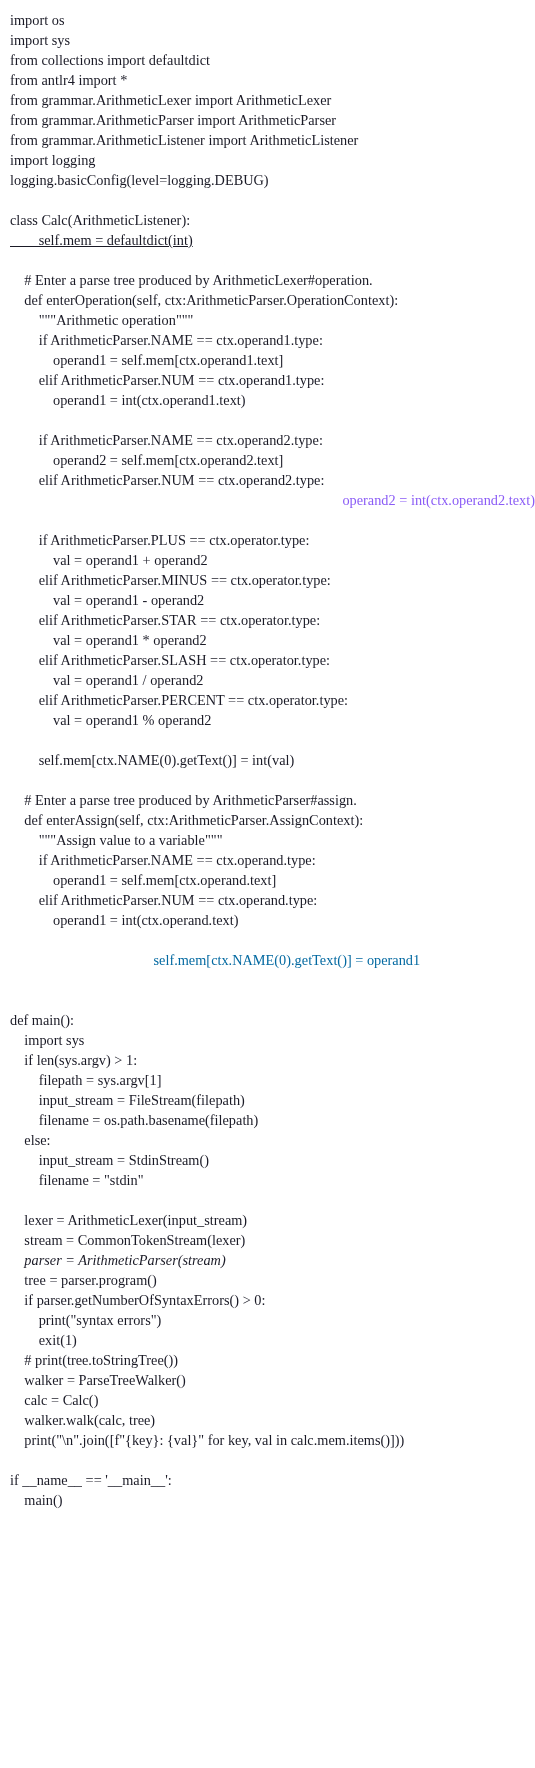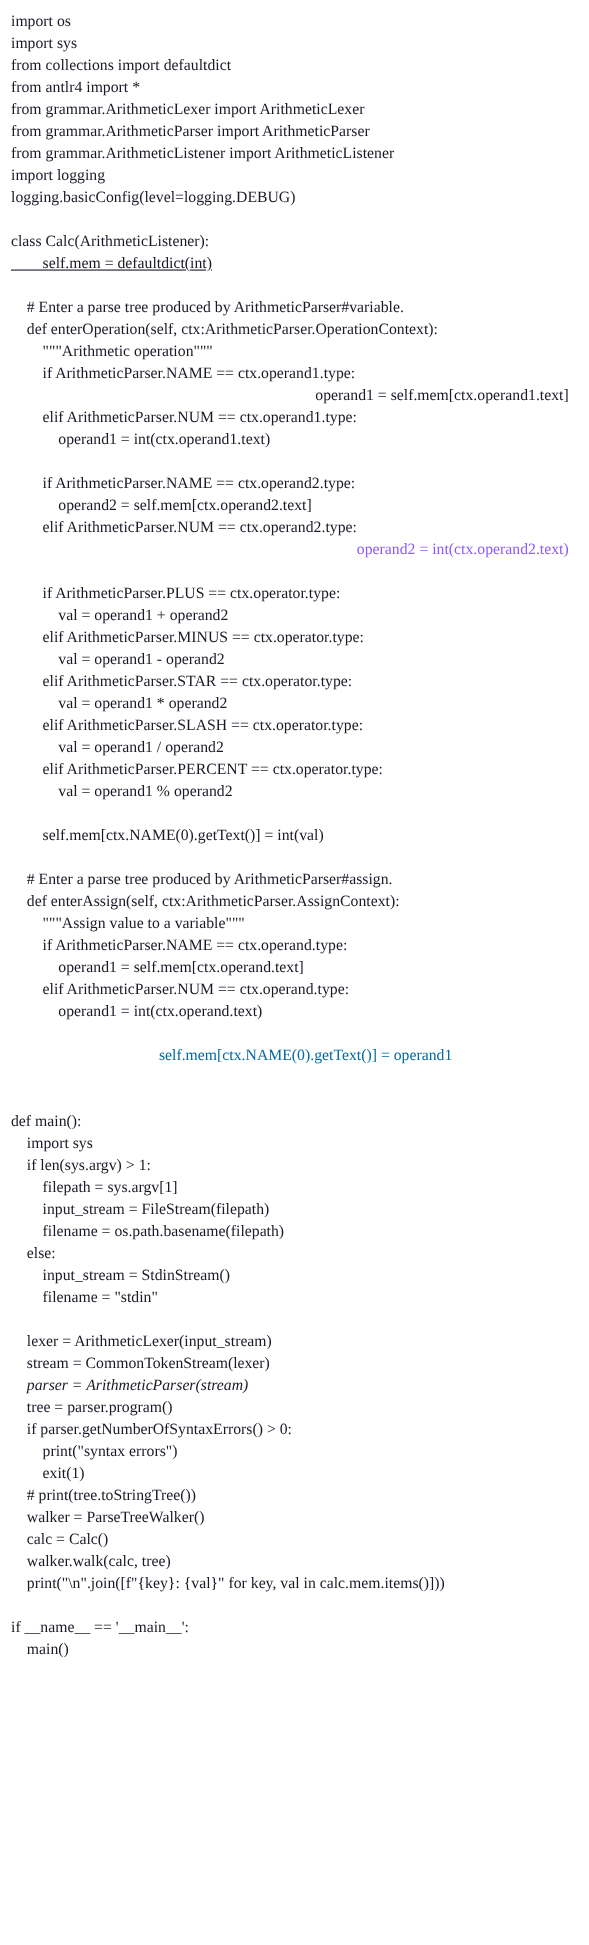--- a/index.html
+++ b/index.html
@@ -7,21 +7,21 @@
     padding: 0;
     background: #ffffff;
   }
   body {
     width: 535px;
     height: 1768px;
     overflow: hidden;
     font-family: "Liberation Serif", "DejaVu Serif", serif;
   }
   #code-listing {
-    padding: 10px 18px 0 10px;
+    padding: 10px 0 0 10px;
     box-sizing: border-box;
   }
   .code-line {
     font-family: "Liberation Serif", "DejaVu Serif", serif;
     font-size: 14.3px;
     line-height: 20px;
     height: 20px;
     color: #1a1a26;
     white-space: pre;
     letter-spacing: 0.01px;
@@ -40,25 +40,25 @@
     <div class="code-line" style="color: rgb(26, 26, 38);">from antlr4 import *</div>
     <div class="code-line" style="color: rgb(26, 26, 38);">from grammar.ArithmeticLexer import ArithmeticLexer</div>
     <div class="code-line" style="color: rgb(26, 26, 38);">from grammar.ArithmeticParser import ArithmeticParser</div>
     <div class="code-line" style="color: rgb(26, 26, 38);">from grammar.ArithmeticListener import ArithmeticListener</div>
     <div class="code-line" style="color: rgb(26, 26, 38);">import logging</div>
     <div class="code-line" style="color: rgb(26, 26, 38);">logging.basicConfig(level=logging.DEBUG)</div>
     <div class="code-line blank" style="color: rgb(26, 26, 38);"></div>
     <div class="code-line" style="color: rgb(26, 26, 38);">class Calc(ArithmeticListener):</div>
     <div class="code-line" style="color: rgb(26, 26, 38); text-decoration: underline;">        self.mem = defaultdict(int)</div>
     <div class="code-line blank" style="color: rgb(26, 26, 38);"></div>
-    <div class="code-line" style="color: rgb(26, 26, 38);">    # Enter a parse tree produced by ArithmeticParser#variable.</div>
+    <div class="code-line" style="color: rgb(26, 26, 38);">    # Enter a parse tree produced by ArithmeticLexer#operation.</div>
     <div class="code-line" style="color: rgb(26, 26, 38);">    def enterOperation(self, ctx:ArithmeticParser.OperationContext):</div>
     <div class="code-line" style="color: rgb(26, 26, 38);">        """Arithmetic operation"""</div>
     <div class="code-line" style="color: rgb(26, 26, 38);">        if ArithmeticParser.NAME == ctx.operand1.type:</div>
-    <div class="code-line" style="color: rgb(26, 26, 38); text-align: right;">            operand1 = self.mem[ctx.operand1.text]</div>
+    <div class="code-line" style="color: rgb(26, 26, 38);">            operand1 = self.mem[ctx.operand1.text]</div>
     <div class="code-line" style="color: rgb(26, 26, 38);">        elif ArithmeticParser.NUM == ctx.operand1.type:</div>
     <div class="code-line" style="color: rgb(26, 26, 38);">            operand1 = int(ctx.operand1.text)</div>
     <div class="code-line blank" style="color: rgb(26, 26, 38);"></div>
     <div class="code-line" style="color: rgb(26, 26, 38);">        if ArithmeticParser.NAME == ctx.operand2.type:</div>
     <div class="code-line" style="color: rgb(26, 26, 38);">            operand2 = self.mem[ctx.operand2.text]</div>
     <div class="code-line" style="color: rgb(26, 26, 38);">        elif ArithmeticParser.NUM == ctx.operand2.type:</div>
     <div class="code-line" style="color: #8b5cf6; text-align: right;">            operand2 = int(ctx.operand2.text)</div>
     <div class="code-line blank" style="color: rgb(26, 26, 38);"></div>
     <div class="code-line" style="color: rgb(26, 26, 38);">        if ArithmeticParser.PLUS == ctx.operator.type:</div>
     <div class="code-line" style="color: rgb(26, 26, 38);">            val = operand1 + operand2</div>

